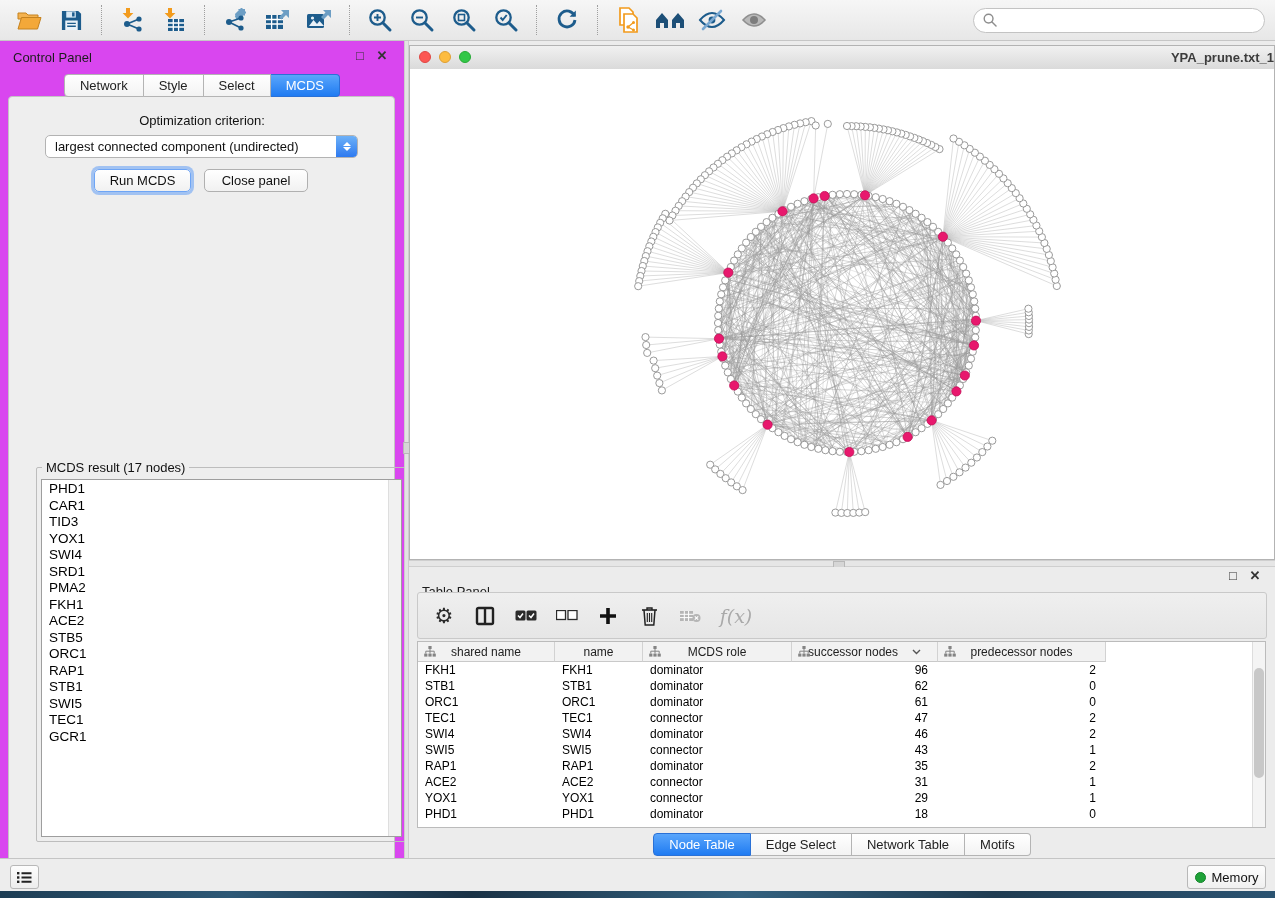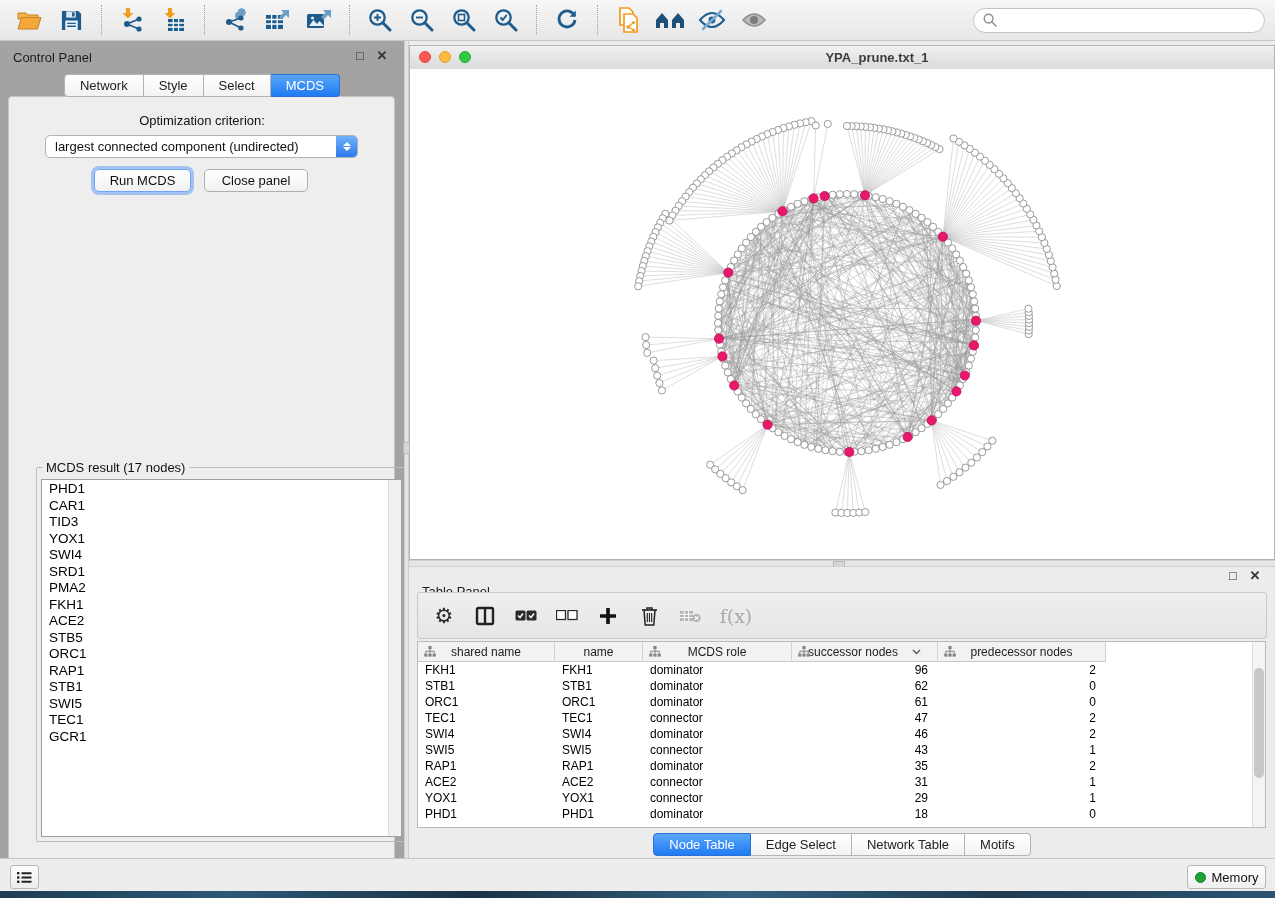--- a/index.html
+++ b/index.html
@@ -6,21 +6,21 @@
   body{width:1275px;height:898px;overflow:hidden;font-family:"Liberation Sans",sans-serif;background:#ececec;position:relative;-webkit-font-smoothing:antialiased;}
   .abs{position:absolute;}
   
   .toolbar{left:0;top:0;width:1275px;height:41px;background:linear-gradient(#f6f6f6,#e7e7e7);border-bottom:1px solid #c6c6c6;display:flex;align-items:center;padding:0 10px;box-sizing:border-box;gap:4px;}
   .tbtn{width:38px;height:32px;display:flex;align-items:center;justify-content:center;border-radius:4px;}
   .tsep{height:30px;border-left:1px dotted #9f9f9f;margin:0 7px;}
   .searchfield{margin-left:auto;width:292px;height:25px;background:#fff;border:1px solid #c3c3c3;border-radius:13px;display:flex;align-items:center;padding:0 9px;gap:6px;box-sizing:border-box;}
   .searchfield input{border:none;outline:none;flex:1;font:13px "Liberation Sans",sans-serif;background:transparent;}
   
   .leftedge{left:0;top:41px;width:3px;height:817px;background:#998ba0;}
-  .cp{left:0;top:41px;width:404px;height:817px;background:#a3a3a3;}
+  .cp{left:0;top:41px;width:404px;height:817px;background:#d946ef;}
   .panelhdr{font-size:13px;color:#1c1c1c;}
   .winbtn{font-size:13px;color:#333;width:16px;text-align:center;line-height:14px;}
   .segrow{display:flex;justify-content:center;}
   .seg{height:21px;line-height:21px;padding:0 15px;background:linear-gradient(#ffffff,#f3f3f3);border:1px solid #b4b4b4;border-left:none;font-size:13px;color:#222;}
   .seg:first-child{border-left:1px solid #b4b4b4;border-radius:4px 0 0 4px;}
   .seg:last-child{border-radius:0 4px 4px 0;}
   .seg.active{background:linear-gradient(#5aa6fb,#1f7bf2);color:#fff;border-color:#2a71d6;}
   .tabpanel{left:8px;top:55px;width:387px;height:790px;background:#eeeeee;border:1px solid #c4c4c4;border-radius:4px;box-sizing:border-box;}
   .optlabel{left:0;top:72px;width:404px;text-align:center;font-size:13px;color:#111;}
   .select{left:45px;top:94px;width:313px;height:23px;background:#fff;border:1px solid #b3b3b3;border-radius:5px;display:flex;align-items:center;box-sizing:border-box;}
@@ -37,30 +37,30 @@
   .mcdslist .rows{position:absolute;left:0;top:1px;right:12px;bottom:0;}
   .listrow{font-size:13.5px;line-height:16.5px;padding-left:7px;color:#000;}
   .listtrack{position:absolute;right:0;top:0;bottom:0;width:12px;background:#f1f1f1;border-left:1px solid #dedede;}
   .vsplit{left:404px;top:41px;width:5px;height:817px;background:#e3e3e3;border-left:1px solid #cdcdcd;border-right:1px solid #cdcdcd;box-sizing:border-box;}
   .vhandle{left:403px;top:442px;width:7px;height:12px;background:#d6d6d6;border:1px solid #b8b8b8;box-sizing:border-box;}
   
   .netwin{left:409px;top:45px;width:866px;height:515px;border:1px solid #b3b3b3;box-sizing:border-box;background:#fff;}
   .nettitle{height:23px;background:linear-gradient(#f1f1f1,#dadada);border-bottom:1px solid #b5b5b5;position:relative;display:flex;align-items:center;}
   .lights{position:absolute;left:9px;top:5px;display:flex;gap:8px;}
   .light{width:12px;height:12px;border-radius:50%;box-sizing:border-box;}
-  .netname{width:100%;text-align:center;font-size:13px;font-weight:bold;color:#3c3c3c;padding-left:70px;box-sizing:border-box;}
+  .netname{width:100%;text-align:right;font-size:13px;font-weight:bold;color:#3c3c3c;padding-left:70px;box-sizing:border-box;}
   .netcanvas{position:absolute;left:0;top:23px;width:864px;height:490px;background:#fff;}
   
   .hsplit{left:409px;top:560px;width:866px;height:7px;background:#e6e6e6;border-top:1px solid #cfcfcf;border-bottom:1px solid #cfcfcf;box-sizing:border-box;}
   .hhandle{left:833px;top:561px;width:12px;height:7px;background:#d6d6d6;border:1px solid #b8b8b8;box-sizing:border-box;}
   
   .tablepanel{left:409px;top:567px;width:866px;height:291px;background:#ececec;}
   .ttoolbar{position:absolute;left:8px;top:25px;width:850px;height:47px;background:linear-gradient(#efefef,#e6e6e6);border:1px solid #c9c9c9;border-radius:3px;box-sizing:border-box;display:flex;align-items:center;padding-left:14px;gap:17px;}
   .titem{display:flex;align-items:center;justify-content:center;width:24px;height:26px;}
-  .fx{font-family:"DejaVu Serif",serif;font-size:19px;color:#a9a9a9;}
+  .fx{font-family:"DejaVu Serif",serif;font-style:italic;font-size:19px;color:#a9a9a9;}
   .tbl{position:absolute;left:8px;top:74px;width:849px;height:187px;background:#fff;border:1px solid #bbb;box-sizing:border-box;overflow:hidden;}
   .thead{position:absolute;left:0;top:0;height:20px;display:flex;}
   .th{position:relative;height:20px;background:#f2f2f2;border-right:1px solid #d2d2d2;border-bottom:1px solid #c9c9c9;display:flex;align-items:center;justify-content:center;font-size:12px;color:#222;box-sizing:border-box;}
   .th .hicon{position:absolute;left:6px;top:4px;}
   .th .chev{margin-left:14px;}
   .tbody{position:absolute;left:0;top:20px;right:12px;}
   .tr{display:flex;height:16px;align-items:center;}
   .td{font-size:12px;color:#000;box-sizing:border-box;padding-left:7px;overflow:hidden;white-space:nowrap;}
   .td.num{text-align:right;padding-right:10px;padding-left:0;}
   .col0{width:137px}.col1{width:88px}.col2{width:149px}.col3{width:146px}.col4{width:168px}

